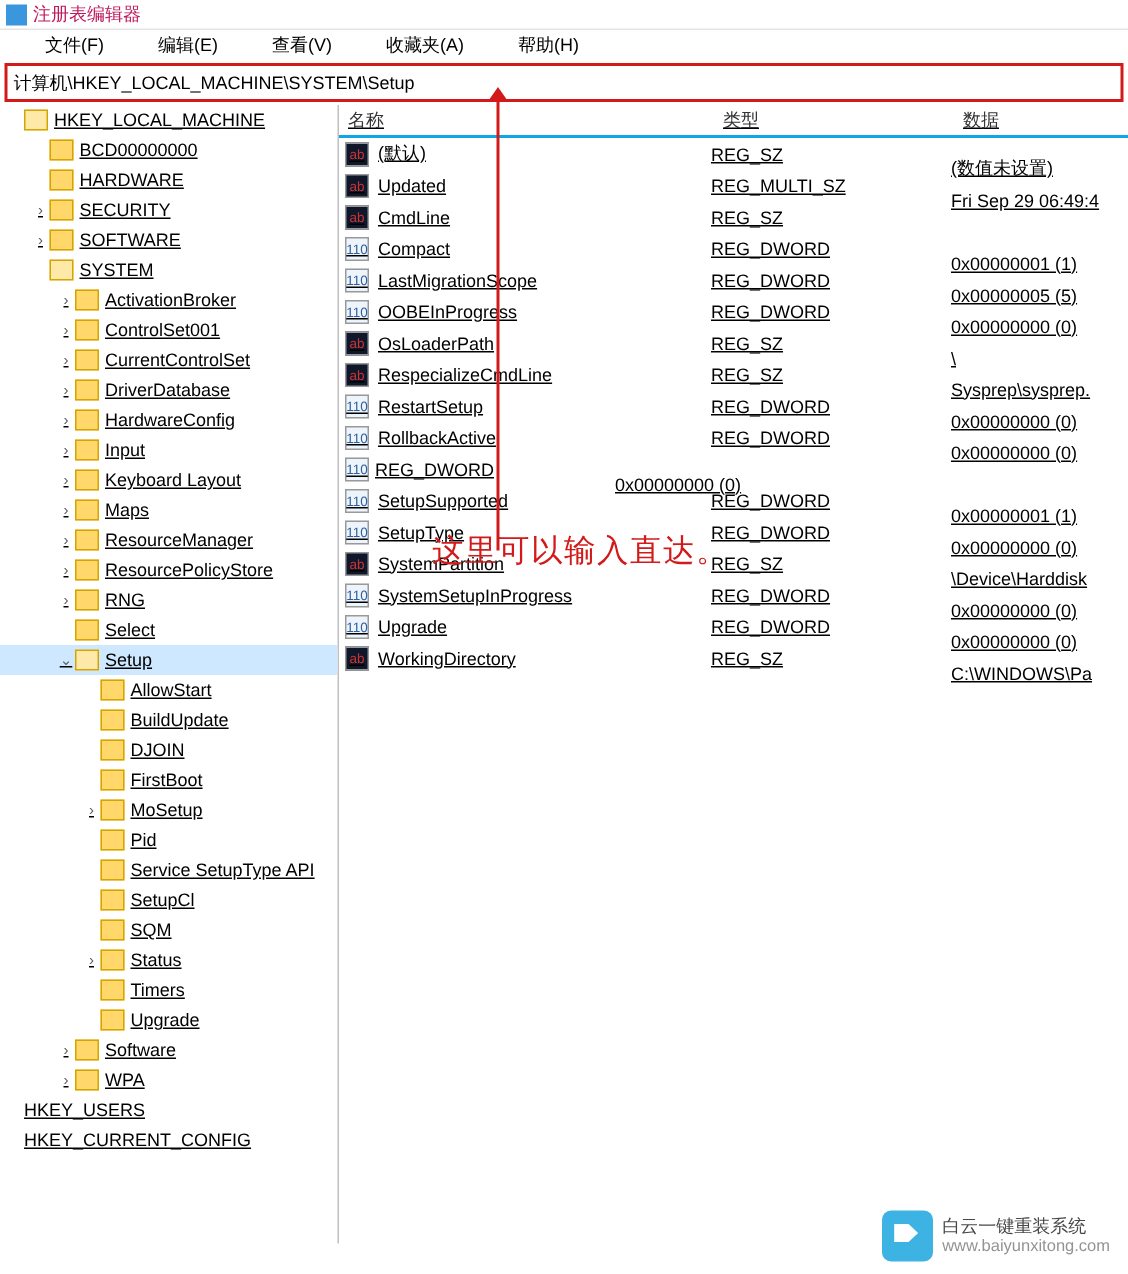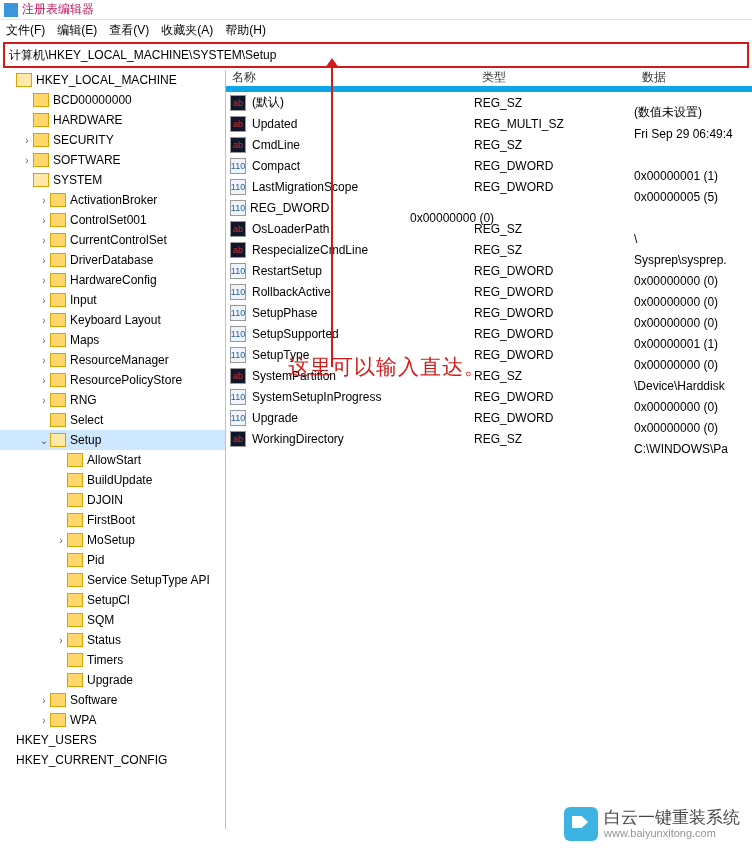--- a/index.html
+++ b/index.html
@@ -1,55 +1,55 @@
 <!DOCTYPE html>
 <html><head>
 <meta charset="utf-8">
 <style>
 *{box-sizing:border-box;margin:0;padding:0;font-family:"Microsoft YaHei","Segoe UI",sans-serif;font-size:12px;}
 body{width:752px;height:849px;background:#fff;overflow:hidden;position:relative;}
 .titlebar{height:20px;background:#fff;display:flex;align-items:center;padding:0 4px;color:#be185d;border-bottom:1px solid #e5e5e5;}
 .titlebar .app-icon{width:14px;height:14px;background:#3a96dd;margin-right:4px;display:inline-block;}
 .menubar{height:20px;display:flex;align-items:center;padding:0 6px;gap:12px;color:#000;}
-.menubar span{cursor:default;}
+.menubar span{cursor:default;margin-left:24px;}
 .addrbar{height:26px;border:2px solid #d21a1a;margin:2px 3px;display:flex;align-items:center;padding:0 4px;position:relative;}
 .addrbar .addr{flex:1;white-space:nowrap;overflow:hidden;}
-.main{display:flex;height:calc(100% - 90px);}
+.main{display:flex;height:calc(100% - 90px);text-decoration:underline;}
 .tree{width:226px;border-right:1px solid #c0c0c0;overflow:auto;position:relative;}
 .tree-row{display:flex;align-items:center;height:20px;white-space:nowrap;cursor:default;}
 .tree-row.selected{background:#cde8ff;}
 .tw{display:inline-block;width:12px;text-align:center;color:#606060;font-size:10px;}
 .fold{width:16px;height:14px;display:inline-block;background:#ffd76b;border:1px solid #d6a400;margin-right:4px;}
 .fold.open{background:#ffe9a8;}
 .tree-row .lbl{padding-right:6px;}
 .pad{display:inline-block;}
 
 .list{flex:1;overflow:hidden;}
-.list-head{display:flex;height:22px;border-bottom:6px solid #0ea5e9;align-items:flex-end;}
+.list-head{display:flex;height:22px;border-bottom:2px solid #0ea5e9;align-items:center;}
 .list-head .col{padding:0 6px;color:#333;}
 .col.nm{width:250px;}
 .col.ty{width:160px;}
 .col.dt{flex:1;}
 .list-body{height:calc(100% - 22px);overflow:hidden;}
 .lrow{display:flex;align-items:center;height:21px;}
 .lrow .ic{width:16px;height:16px;margin:0 4px;border:1px solid #999;font-size:9px;display:flex;align-items:center;justify-content:center;}
 .ic.sz{background:#0f172a;color:#c33;}
 .ic.dw{background:#eef4fb;color:#2a5fa0;}
 .lrow .nm{width:224px;padding-left:2px;}
 .lrow .ty{width:160px;}
 .lrow .dt{flex:1;white-space:nowrap;overflow:hidden;margin-top:20px;}
 
 .arrow-line{position:absolute;left:331px;top:62px;width:2px;height:305px;background:#d21a1a;z-index:50;pointer-events:none;}
 .arrow-head{position:absolute;left:325px;top:58px;width:0;height:0;border-left:7px solid transparent;border-right:7px solid transparent;border-bottom:10px solid #d21a1a;z-index:50;}
 .annot{position:absolute;left:288px;top:353px;color:#d21a1a;font-size:21px;letter-spacing:1px;z-index:50;pointer-events:none;font-family:"SimSun","Microsoft YaHei";}
 
 .watermark{position:absolute;right:12px;bottom:8px;display:flex;align-items:center;gap:6px;opacity:.9;}
 .watermark .wm-icon{width:34px;height:34px;background:#29abe2;border-radius:6px;position:relative;}
 .watermark .wm-icon::after{content:"";position:absolute;left:8px;top:9px;width:16px;height:12px;background:#fff;clip-path:polygon(0 0,60% 0,100% 50%,60% 100%,0 100%);}
-.watermark .wm-txt{font-size:17px;color:#333;line-height:1.1;}
+.watermark .wm-txt{font-size:12px;color:#333;line-height:1.1;}
 .watermark .wm-url{font-size:11px;color:#888;}
 </style>
 </head>
 <body>
 
 <div class="titlebar">
   <span class="app-icon"></span>
   <span>注册表编辑器</span>
 </div>
 
@@ -308,20 +308,21 @@
           <span class="dt">0x00000001 (1)</span>
         </div>
         <div class="lrow">
           <span class="ic dw">110</span>
           <span class="nm">LastMigrationScope</span>
           <span class="ty">REG_DWORD</span>
           <span class="dt">0x00000005 (5)</span>
         </div>
         <div class="lrow">
           <span class="ic dw">110</span>
+          <span class="nm">OOBEInProgress</span>
           <span class="ty">REG_DWORD</span>
           <span class="dt">0x00000000 (0)</span>
         </div>
         <div class="lrow">
           <span class="ic sz">ab</span>
           <span class="nm">OsLoaderPath</span>
           <span class="ty">REG_SZ</span>
           <span class="dt">\</span>
         </div>
         <div class="lrow">
@@ -337,21 +338,20 @@
           <span class="dt">0x00000000 (0)</span>
         </div>
         <div class="lrow">
           <span class="ic dw">110</span>
           <span class="nm">RollbackActive</span>
           <span class="ty">REG_DWORD</span>
           <span class="dt">0x00000000 (0)</span>
         </div>
         <div class="lrow">
           <span class="ic dw">110</span>
-          <span class="nm">SetupPhase</span>
           <span class="ty">REG_DWORD</span>
           <span class="dt">0x00000000 (0)</span>
         </div>
         <div class="lrow">
           <span class="ic dw">110</span>
           <span class="nm">SetupSupported</span>
           <span class="ty">REG_DWORD</span>
           <span class="dt">0x00000001 (1)</span>
         </div>
         <div class="lrow">

